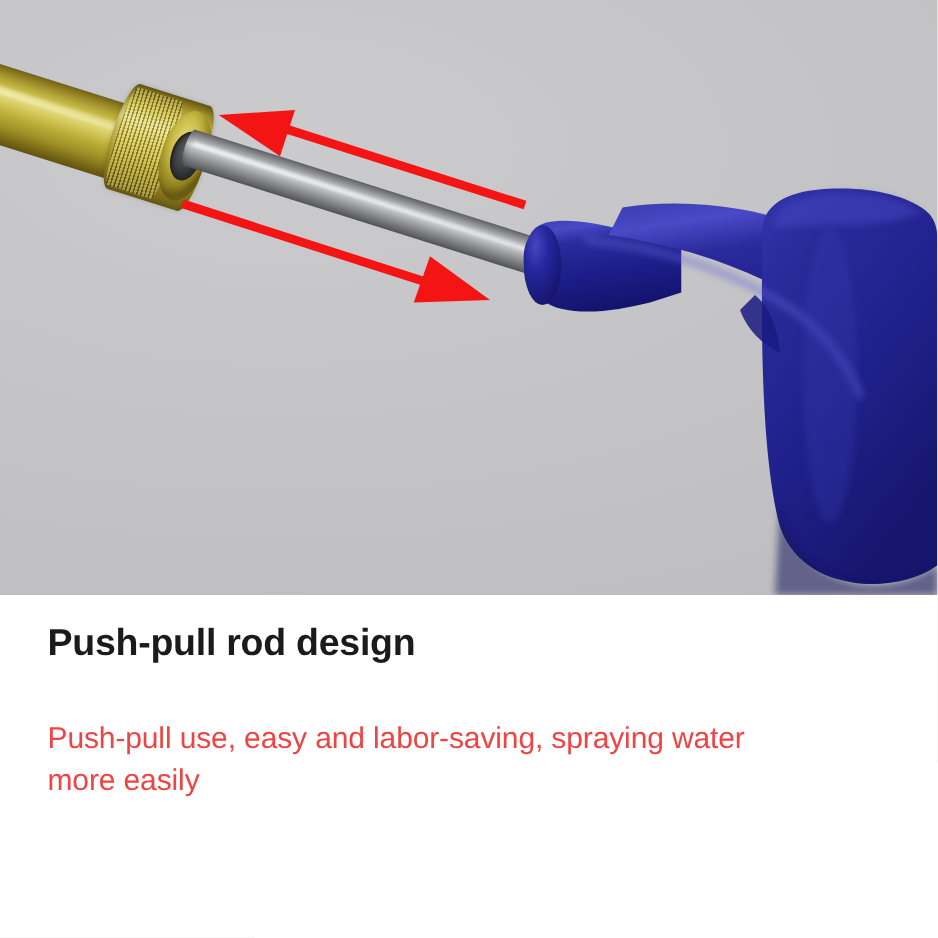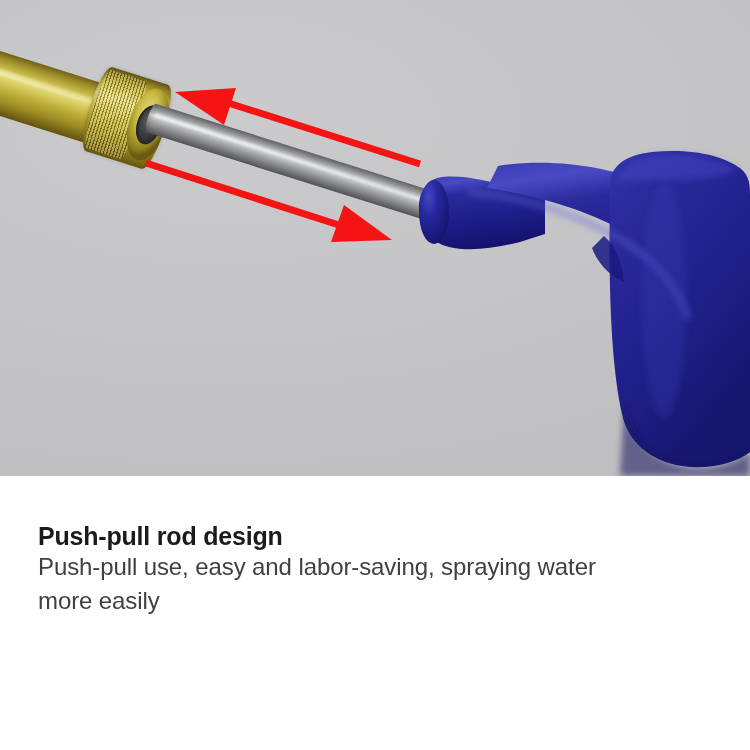--- a/index.html
+++ b/index.html
@@ -186,35 +186,34 @@
     left: 0;
     top: 476px;
     width: 750px;
     height: 274px;
     background: #ffffff;
   }
   .caption-title {
     position: absolute;
     left: 38px;
     top: 22px;
-    font-size: 25px;
+    font-size: 30px;
     font-weight: 700;
     color: #1b1b1b;
     letter-spacing: -0.2px;
     white-space: nowrap;
-    margin-top: 24px;
   }
   .caption-body {
     position: absolute;
     left: 38px;
-    top: 74px;
+    top: 98px;
     width: 600px;
     font-size: 24px;
     line-height: 34px;
-    color: #404040;
+    color: #ef4444;
     letter-spacing: -0.1px;
   }
 </style>
 </head>
 <body>
 
 <div id="page">
 
   <div class="photo-panel">
     <div class="photo-bg"></div>

